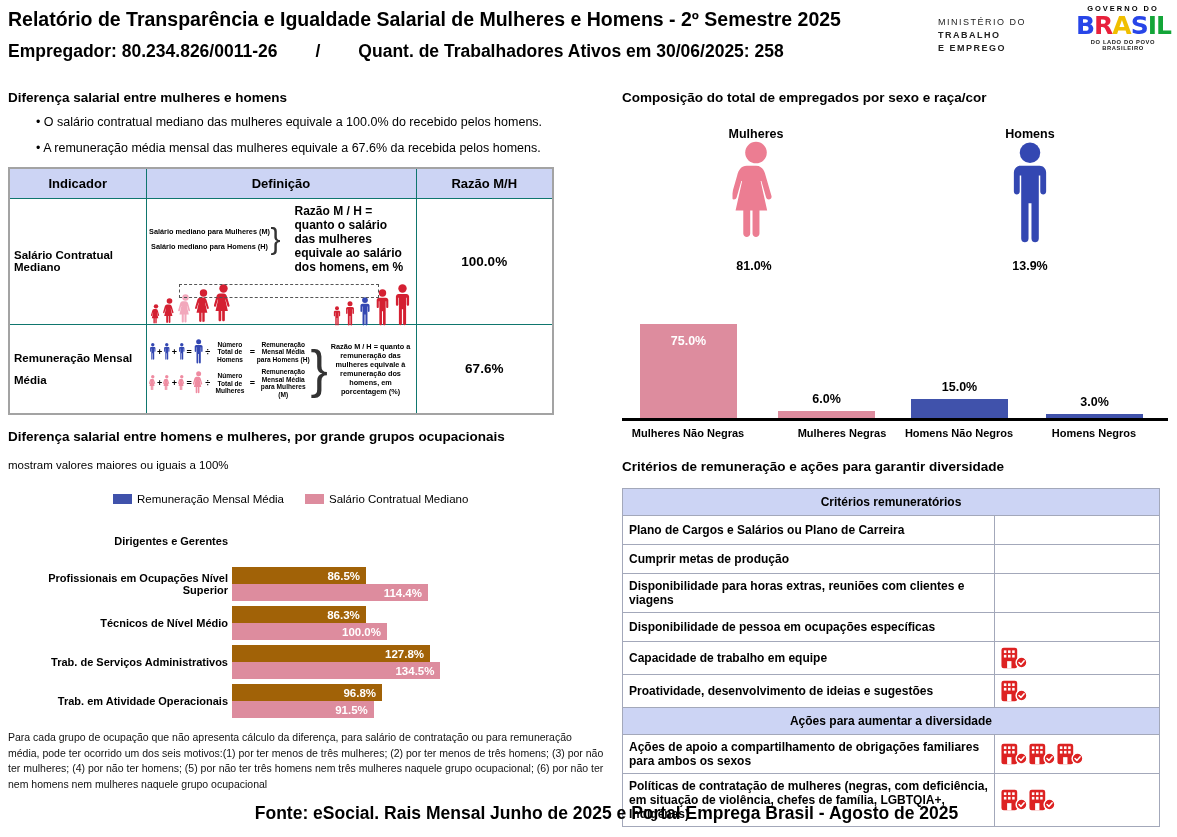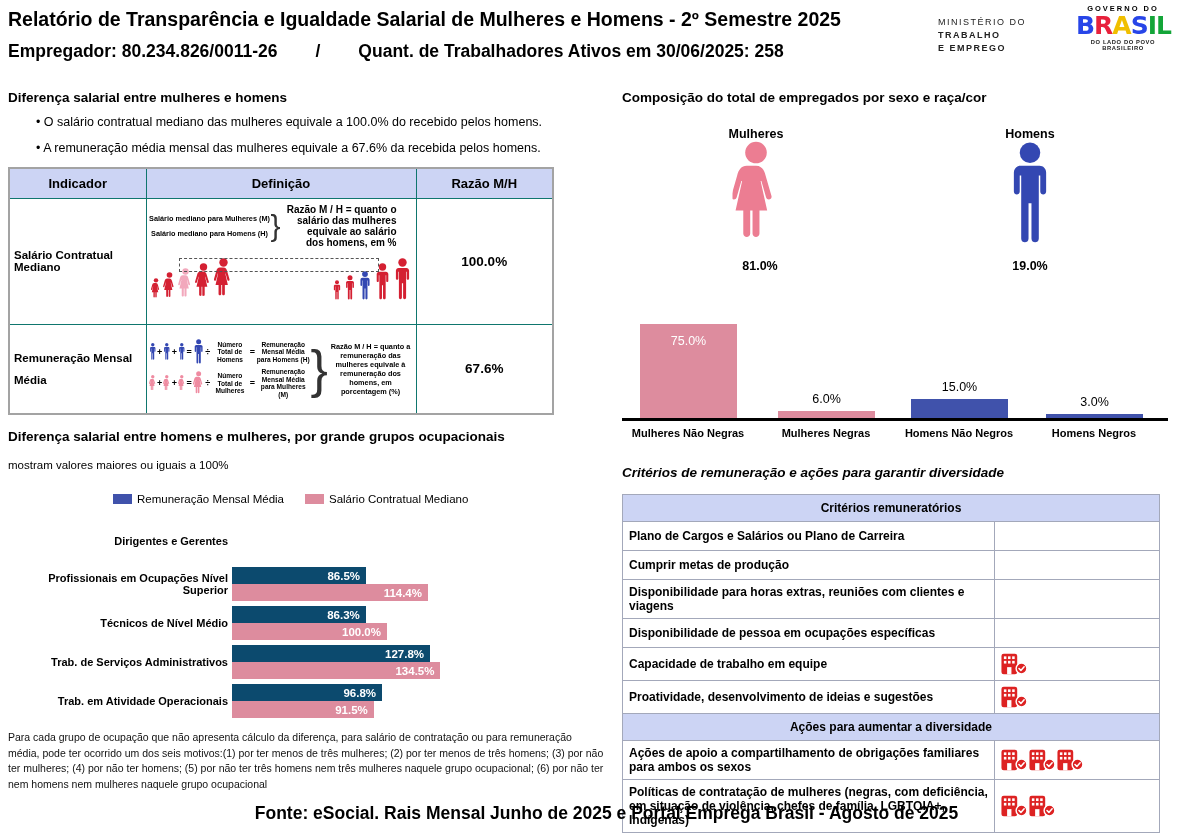--- a/index.html
+++ b/index.html
@@ -32,21 +32,21 @@
   .col-ind { width:137px; } .col-def { width:270px; } .col-ratio { width:137px; }
   .ind-label { font-size:11.5px; font-weight:bold; padding-left:4px; }
   .ratio-val { font-size:13.5px; font-weight:bold; text-align:center; }
   .row1 { height:126px; } .row2 { height:90px; }
   
   .diag1 { position:relative; height:122px; padding:4px 2px; }
   .d1-top { display:flex; align-items:center; }
   .d1-lines { width:122px; font-size:7.3px; font-weight:bold; text-align:center; }
   .d1-lines div { margin:6px 0; }
   .d1-brace { font-size:30px; font-weight:200; color:#333; width:12px; line-height:30px; }
-  .d1-note { width:110px; font-size:10px; font-weight:bold; text-align:right; margin-left:4px; }
+  .d1-note { width:110px; font-size:12px; font-weight:bold; text-align:left; margin-left:12px; }
   .d1-figs { position:relative; display:flex; justify-content:space-between; align-items:flex-end; margin-top:8px; padding:0 2px; height:44px; }
   .fig-group { display:flex; align-items:flex-end; gap:2px; }
   .dash-rect { position:absolute; left:30px; top:2px; width:200px; height:14px; border:1.5px dashed #555; }
   
   .diag2 { display:flex; align-items:center; height:86px; padding:2px; }
   .d2-grid { width:162px; }
   .d2-row { display:flex; align-items:center; gap:1px; margin:4px 0; }
   .d2-op { font-size:9px; font-weight:bold; }
   .d2-txt { font-size:6.6px; font-weight:bold; text-align:center; width:40px; line-height:7.5px; }
   .d2-txt.wide { width:58px; }
@@ -60,41 +60,41 @@
   .leg-item { position:absolute; display:flex; align-items:center; gap:5px; font-size:11.5px; }
   .leg-item.l1 { left:105px; } .leg-item.l2 { left:297px; }
   .swatch { width:19px; height:10px; display:inline-block; }
   .sw-blue { background:#4052ab; } .sw-pink { background:#dd8c9e; }
   .hchart { margin-top:20px; }
   .hrow { display:flex; align-items:center; margin-bottom:5px; }
   .hrow-label { width:224px; text-align:right; font-size:11px; font-weight:bold; padding-right:4px; line-height:12px; }
   .hbars { flex:1; }
   .hbar { height:17px; display:flex; align-items:center; justify-content:flex-end; padding-right:6px;
           color:#fff; font-size:11.5px; font-weight:bold; white-space:nowrap; }
-  .hb-blue { background:#0c4a6e; } .hb-pink { background:#dd8c9e; }
+  .hb-blue { background:#a16207; } .hb-pink { background:#dd8c9e; }
   .hrow.label-only { height:28px; margin-bottom:12px; }
   .footnote { margin-top:12px; width:596px; font-size:10.5px; line-height:15.5px; color:#111; }
   
   .gender-row { position:relative; height:14px; margin-top:22px; }
   .gname { position:absolute; transform:translateX(-50%); font-size:12.5px; font-weight:bold; }
   .icon-row { position:relative; height:110px; }
   .gicon { position:absolute; transform:translateX(-50%); }
   .pct-row { position:relative; height:16px; margin-top:8px; }
   .gpct { position:absolute; transform:translateX(-50%); font-size:12.5px; font-weight:bold; }
   .vchart { position:relative; height:132px; margin-top:14px; }
   .baseline { position:absolute; left:0; right:2px; bottom:0; height:3px; background:#000; }
   .vcol { position:absolute; bottom:3px; width:97px; }
   .vbar { position:absolute; bottom:0; width:100%; }
   .vb-pink { background:#dd8c9e; } .vb-blue { background:#4052ab; }
-  .vlabel { position:absolute; width:100%; text-align:center; font-size:12.5px; font-weight:normal; }
+  .vlabel { position:absolute; width:100%; text-align:center; font-size:12.5px; font-weight:bold; }
   .vlabel.inside { color:#fff; }
   .vcats { position:relative; height:14px; margin-top:6px; }
   .vcat { position:absolute; transform:translateX(-50%); font-size:11px; font-weight:bold; white-space:nowrap; }
   
-  .crit-title { margin-top:24px;font-style:italic; }
+  .crit-title { margin-top:18px; }
   .crit-table { margin-top:14px; width:538px; border-collapse:collapse; border:1.5px solid #9aa0b4; }
   .crit-table td { border:1px solid #a3a8ba; font-size:12px; font-weight:bold; padding:5px 6px; }
   .crit-head { background:#ccd4f4; text-align:center; font-size:13px; height:27px; }
   .crit-label { width:373px; line-height:14px;margin-top:25px; }
   .crit-icons { width:165px; }
   .crit-icons .cell { display:flex; gap:1px; align-items:center; min-height:18px; }
   
   .footer { position:absolute; left:0; right:0; top:803px; text-align:center; font-size:17.5px; font-weight:bold;padding-left:36px; }
   .bicon { display:inline-block; }
 </style>
@@ -335,22 +335,22 @@
   </div>
   <div class="icon-row">
     <svg class="gicon" style="left:134px" width="47" height="108" viewBox="0 0 60 140">
         <use href="#woman-fig" fill="#ec7d92"></use>
       </svg>
     <svg class="gicon" style="left:408px" width="44" height="104" viewBox="0 0 60 140">
         <use href="#man-fig" fill="#3347b2"></use>
       </svg>
   </div>
   <div class="pct-row">
-    <span class="gpct" style="left:138px">81.0%</span>
-    <span class="gpct" style="left:408px">19.0%</span>
+    <span class="gpct" style="left:132px">81.0%</span>
+    <span class="gpct" style="left:408px">13.9%</span>
   </div>
 
   <div class="vchart">
     <div class="vcol" style="left:18px">
       <div class="vbar vb-pink" style="height: 93.75px;"></div>
       <div class="vlabel inside" style="bottom: 69.75px;">75.0%</div>
     </div>
     <div class="vcol" style="left:156px">
       <div class="vbar vb-pink" style="height: 7.5px;"></div>
       <div class="vlabel" style="bottom: 12.5px;">6.0%</div>
@@ -360,21 +360,21 @@
       <div class="vlabel" style="bottom: 23.75px;">15.0%</div>
     </div>
     <div class="vcol" style="left:424px">
       <div class="vbar vb-blue" style="height: 3.75px;"></div>
       <div class="vlabel" style="bottom: 8.75px;">3.0%</div>
     </div>
     <div class="baseline"></div>
   </div>
   <div class="vcats">
     <span class="vcat" style="left:66px">Mulheres Não Negras</span>
-    <span class="vcat" style="left:204px">Mulheres Negras</span>
+    <span class="vcat" style="left:220px">Mulheres Negras</span>
     <span class="vcat" style="left:337px">Homens Não Negros</span>
     <span class="vcat" style="left:472px">Homens Negros</span>
   </div>
 
   <div class="sec-title crit-title">Critérios de remuneração e ações para garantir diversidade</div>
 
   <table class="crit-table">
     <tbody>
         <tr>
           <td class="crit-head" colspan="2">Critérios remuneratórios</td>

